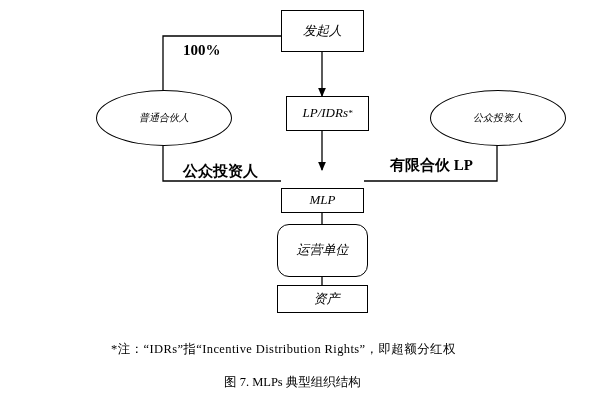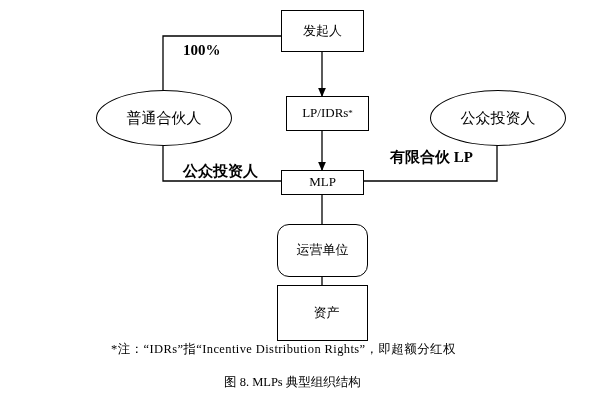--- a/index.html
+++ b/index.html
@@ -24,30 +24,31 @@
   }
   .node {
     position: absolute;
     display: flex;
     align-items: center;
     justify-content: center;
     text-align: center;
     box-sizing: border-box;
     color: #000;
     background: #ffffff;
+    font-style: italic;
   }
   .box {
     border: 1.3px solid #000000;
     font-size: 13px;
     line-height: 1.1;
   }
   .ellipse {
     border: 1.3px solid #000000;
     border-radius: 50%;
-    font-size: 15px;
+    font-size: 10px;
   }
   .edge-label {
     position: absolute;
     font-size: 15px;
     font-weight: bold;
     background: transparent;
     white-space: nowrap;
   }
   .caption {
     position: absolute;
@@ -101,33 +102,33 @@
 </div>
 
 <div class="node ellipse" style="left:96px; top:90px; width:136px; height:56px;">
   <span>普通合伙人</span>
 </div>
 
 <div class="node ellipse" style="left:430px; top:90px; width:136px; height:56px;align-items:center;">
   <span>公众投资人</span>
 </div>
 
-<div class="node box" style="left:281px; top:170px; width:83px; height:25px;">
+<div class="node box" style="left:281px; top:188px; width:83px; height:25px;">
   <span>MLP</span>
 </div>
 
 <div class="node box" style="left:277px; top:224px; width:91px; height:53px;border-radius:12px;">
   <span>运营单位</span>
 </div>
 
-<div class="node box" style="left:277px; top:285px; width:91px; height:56px;padding-left:8px;">
+<div class="node box" style="left:277px; top:285px; width:91px; height:28px;padding-left:8px;">
   <span>资产</span>
 </div>
 
 <div class="edge-label" style="left:183px; top:42px;">100%</div>
 
 <div class="edge-label" style="left:183px; top:162px;">公众投资人</div>
 
-<div class="edge-label" style="left:390px; top:148px;">有限合伙 LP</div>
+<div class="edge-label" style="left:390px; top:156px;">有限合伙 LP</div>
 
 <div class="caption mono-ish" style="left:63px; top:341px;margin-left:48px;">*注：“IDRs”指“Incentive Distribution Rights”，即超额分红权</div>
 
-<div class="caption" style="left:224px; top:374px;">图 8.  MLPs 典型组织结构</div>
+<div class="caption" style="left:224px; top:374px;">图 7.  MLPs 典型组织结构</div>
 
 </body></html>

